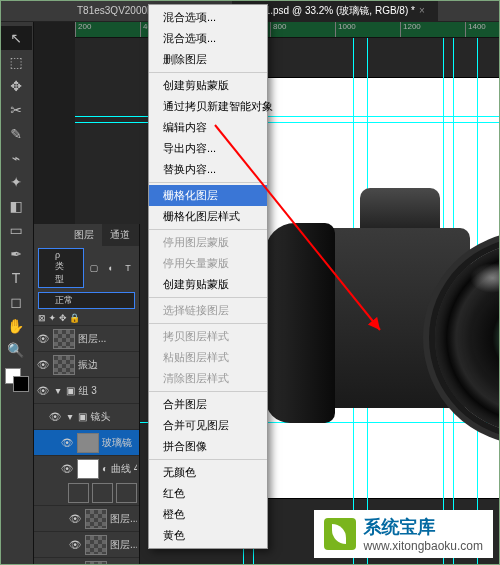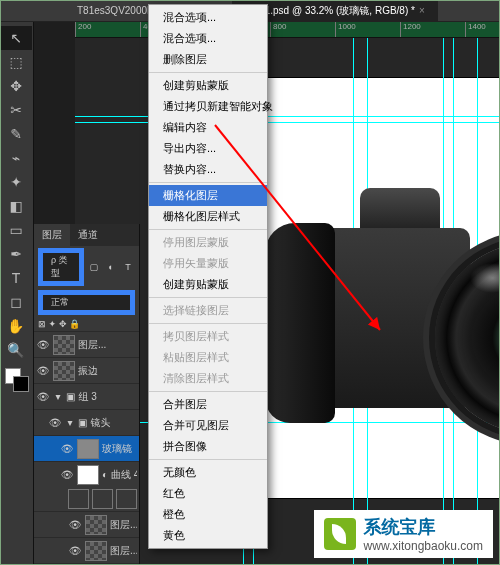--- a/index.html
+++ b/index.html
@@ -20,25 +20,25 @@
   .cam-flash{position:absolute;top:0;left:90px;width:80px;height:50px;background:linear-gradient(180deg,#4a4a4a,#1a1a1a);border-radius:10px 10px 0 0;}
   .cam-lens{position:absolute;top:55px;left:165px;width:190px;height:190px;border-radius:50%;background:radial-gradient(circle at 50% 50%,#1a3a1a 0%,#081808 12%,#2a4a3a 18%,#0a0a0a 28%,#1a1a1a 45%,#2a2a2a 55%,#0a0a0a 62%,#3a3a3a 70%,#1a1a1a 78%,#2a2a2a 100%);box-shadow:inset 0 0 30px rgba(0,0,0,.9),0 0 0 6px #1a1a1a,0 0 0 12px #2e2e2e;}
   .cam-lens::after{content:"";position:absolute;top:20px;left:35px;width:45px;height:30px;background:radial-gradient(ellipse,rgba(255,255,255,.4),transparent 70%);border-radius:50%;}
   .toolbar{position:absolute;top:22px;left:0;width:34px;bottom:0;background:#383838;border-right:1px solid #111;display:flex;flex-direction:column;padding-top:4px;}
   .toolbar .tool{width:32px;height:24px;display:flex;align-items:center;justify-content:center;font-size:14px;color:#bbb;cursor:pointer;}
   .toolbar .tool.sel{background:#1a1a1a;}
   .toolbar .swatch{width:24px;height:24px;margin:6px auto;position:relative;}
   .toolbar .swatch .fg{position:absolute;top:0;left:0;width:16px;height:16px;background:#fff;border:1px solid #888;}
   .toolbar .swatch .bg{position:absolute;bottom:0;right:0;width:16px;height:16px;background:#000;border:1px solid #888;}
   .layers{position:absolute;top:224px;left:34px;width:106px;bottom:0;background:#383838;border-right:1px solid #111;font-size:10px;color:#ccc;overflow:hidden;}
-  .layers .ptabs{display:flex;background:#2a2a2a;}
+  .layers .ptabs{display:flex;background:#2a2a2a;margin-left:32px;}
   .layers .ptab{padding:4px 8px;font-size:10px;}
   .layers .ptab.on{background:#383838;}
   .layers .lrow{display:flex;align-items:center;gap:3px;padding:2px 4px;font-size:9px;}
-  .layers .drop{background:#222;border:5px solid #3b82f6;font-size:9px;padding:1px 8px;color:#ccc;min-width:0;flex:1;}
+  .layers .drop{background:#222;border:1px solid #3b82f6;font-size:9px;padding:1px 16px;color:#ccc;min-width:0;flex:1;}
   .layers .lrow .kicon{width:14px;text-align:center;}
   .layers .item{display:flex;align-items:center;height:26px;padding:0 2px;gap:3px;border-top:1px solid #2a2a2a;}
   .layers .item.sel{background:#1161b5;}
   .layers .item .eye{width:14px;text-align:center;font-size:10px;}
   .layers .item .thumb{width:22px;height:20px;background:conic-gradient(#666 25%,#444 0 50%,#666 0 75%,#444 0);background-size:8px 8px;border:1px solid #777;flex:0 0 22px;}
   .layers .item .thumb.w{background:#fff;}
   .layers .item .thumb.g{background:#888;}
   .layers .item .arrow{width:10px;text-align:center;}
   .layers .item .name{white-space:nowrap;overflow:hidden;flex:1;}
   .layers .indent1{padding-left:14px;}

